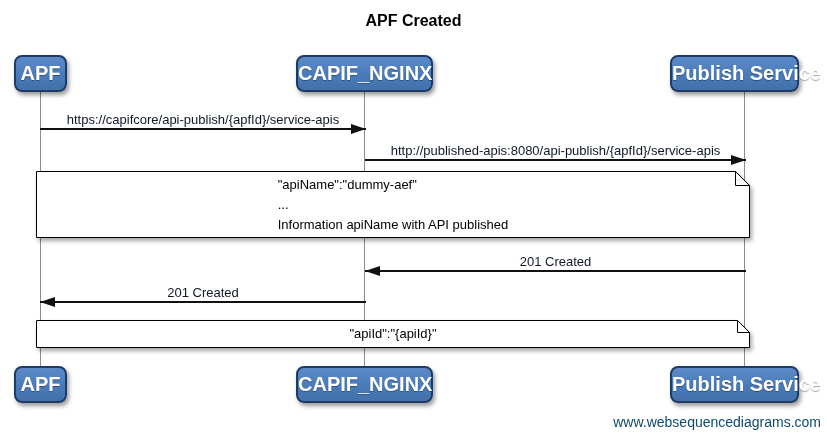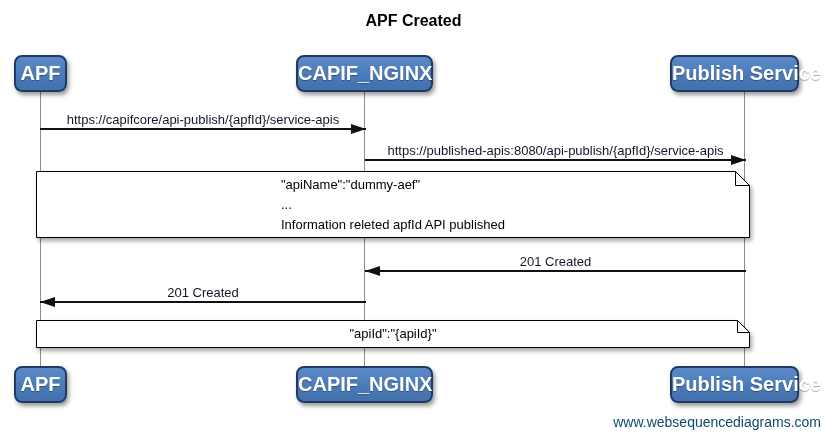--- a/index.html
+++ b/index.html
@@ -160,35 +160,35 @@
   <div class="actor-box row-top actor-capif">CAPIF_NGINX</div>
   <div class="actor-box row-top actor-publish">Publish Service</div>
 
   <div class="msg msg-1">
     <div class="msg-label">https://capifcore/api-publish/{apfId}/service-apis</div>
     <div class="msg-line"></div>
     <div class="msg-head right"></div>
   </div>
 
   <div class="msg msg-2">
-    <div class="msg-label">https://published-apis:8080/api-publish/{apfId}/service-apis</div>
+    <div class="msg-label">http://published-apis:8080/api-publish/{apfId}/service-apis</div>
     <div class="msg-line"></div>
     <div class="msg-head right"></div>
   </div>
 
   <div class="note note-1">
     <svg width="714" height="67" viewBox="0 0 714 67">
       <polygon points="0.5,0.5 699.5,0.5 713.5,14.5 713.5,66.5 0.5,66.5" fill="#ffffff" stroke="#000000" stroke-width="1"></polygon>
       <polyline points="699.5,0.5 699.5,14.5 713.5,14.5" fill="none" stroke="#000000" stroke-width="1"></polyline>
     </svg>
     <div class="note-text">
       <div class="note-text-block">
         <div>"apiName":"dummy-aef"</div>
         <div>...</div>
-        <div>Information releted apfId API published</div>
+        <div>Information apiName with API published</div>
       </div>
     </div>
   </div>
 
   <div class="msg msg-3">
     <div class="msg-label">201 Created</div>
     <div class="msg-line"></div>
     <div class="msg-head left"></div>
   </div>
 

